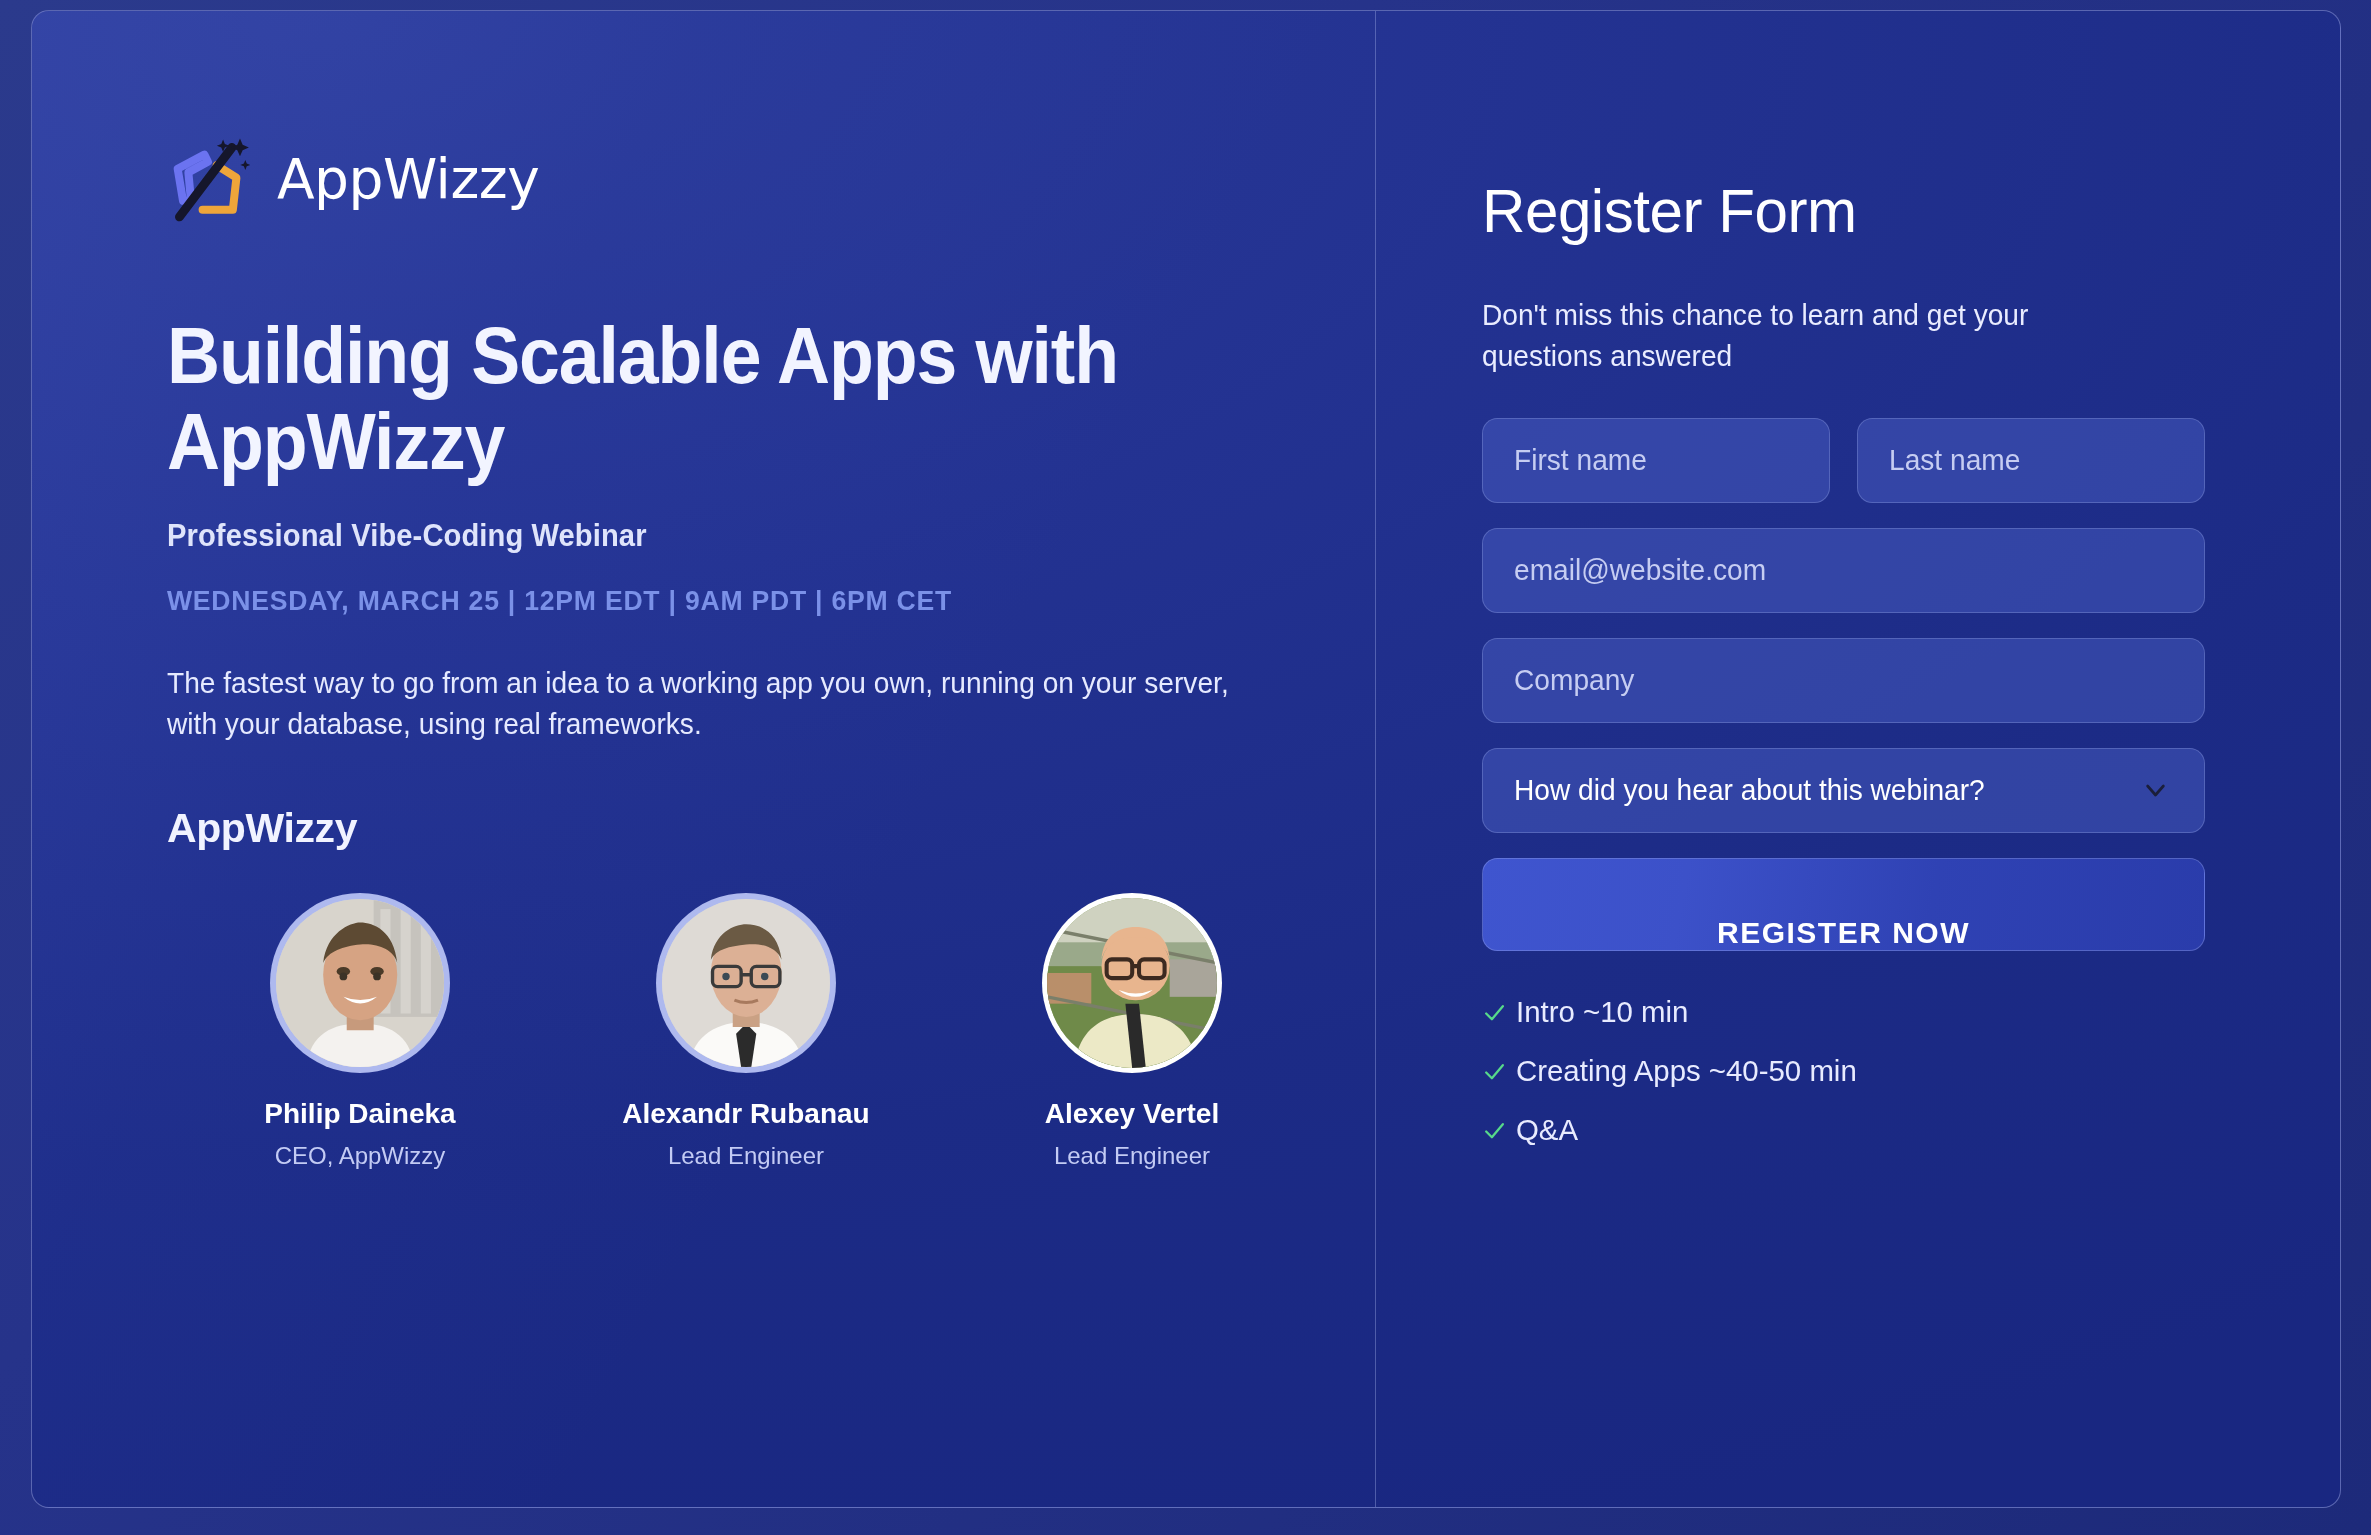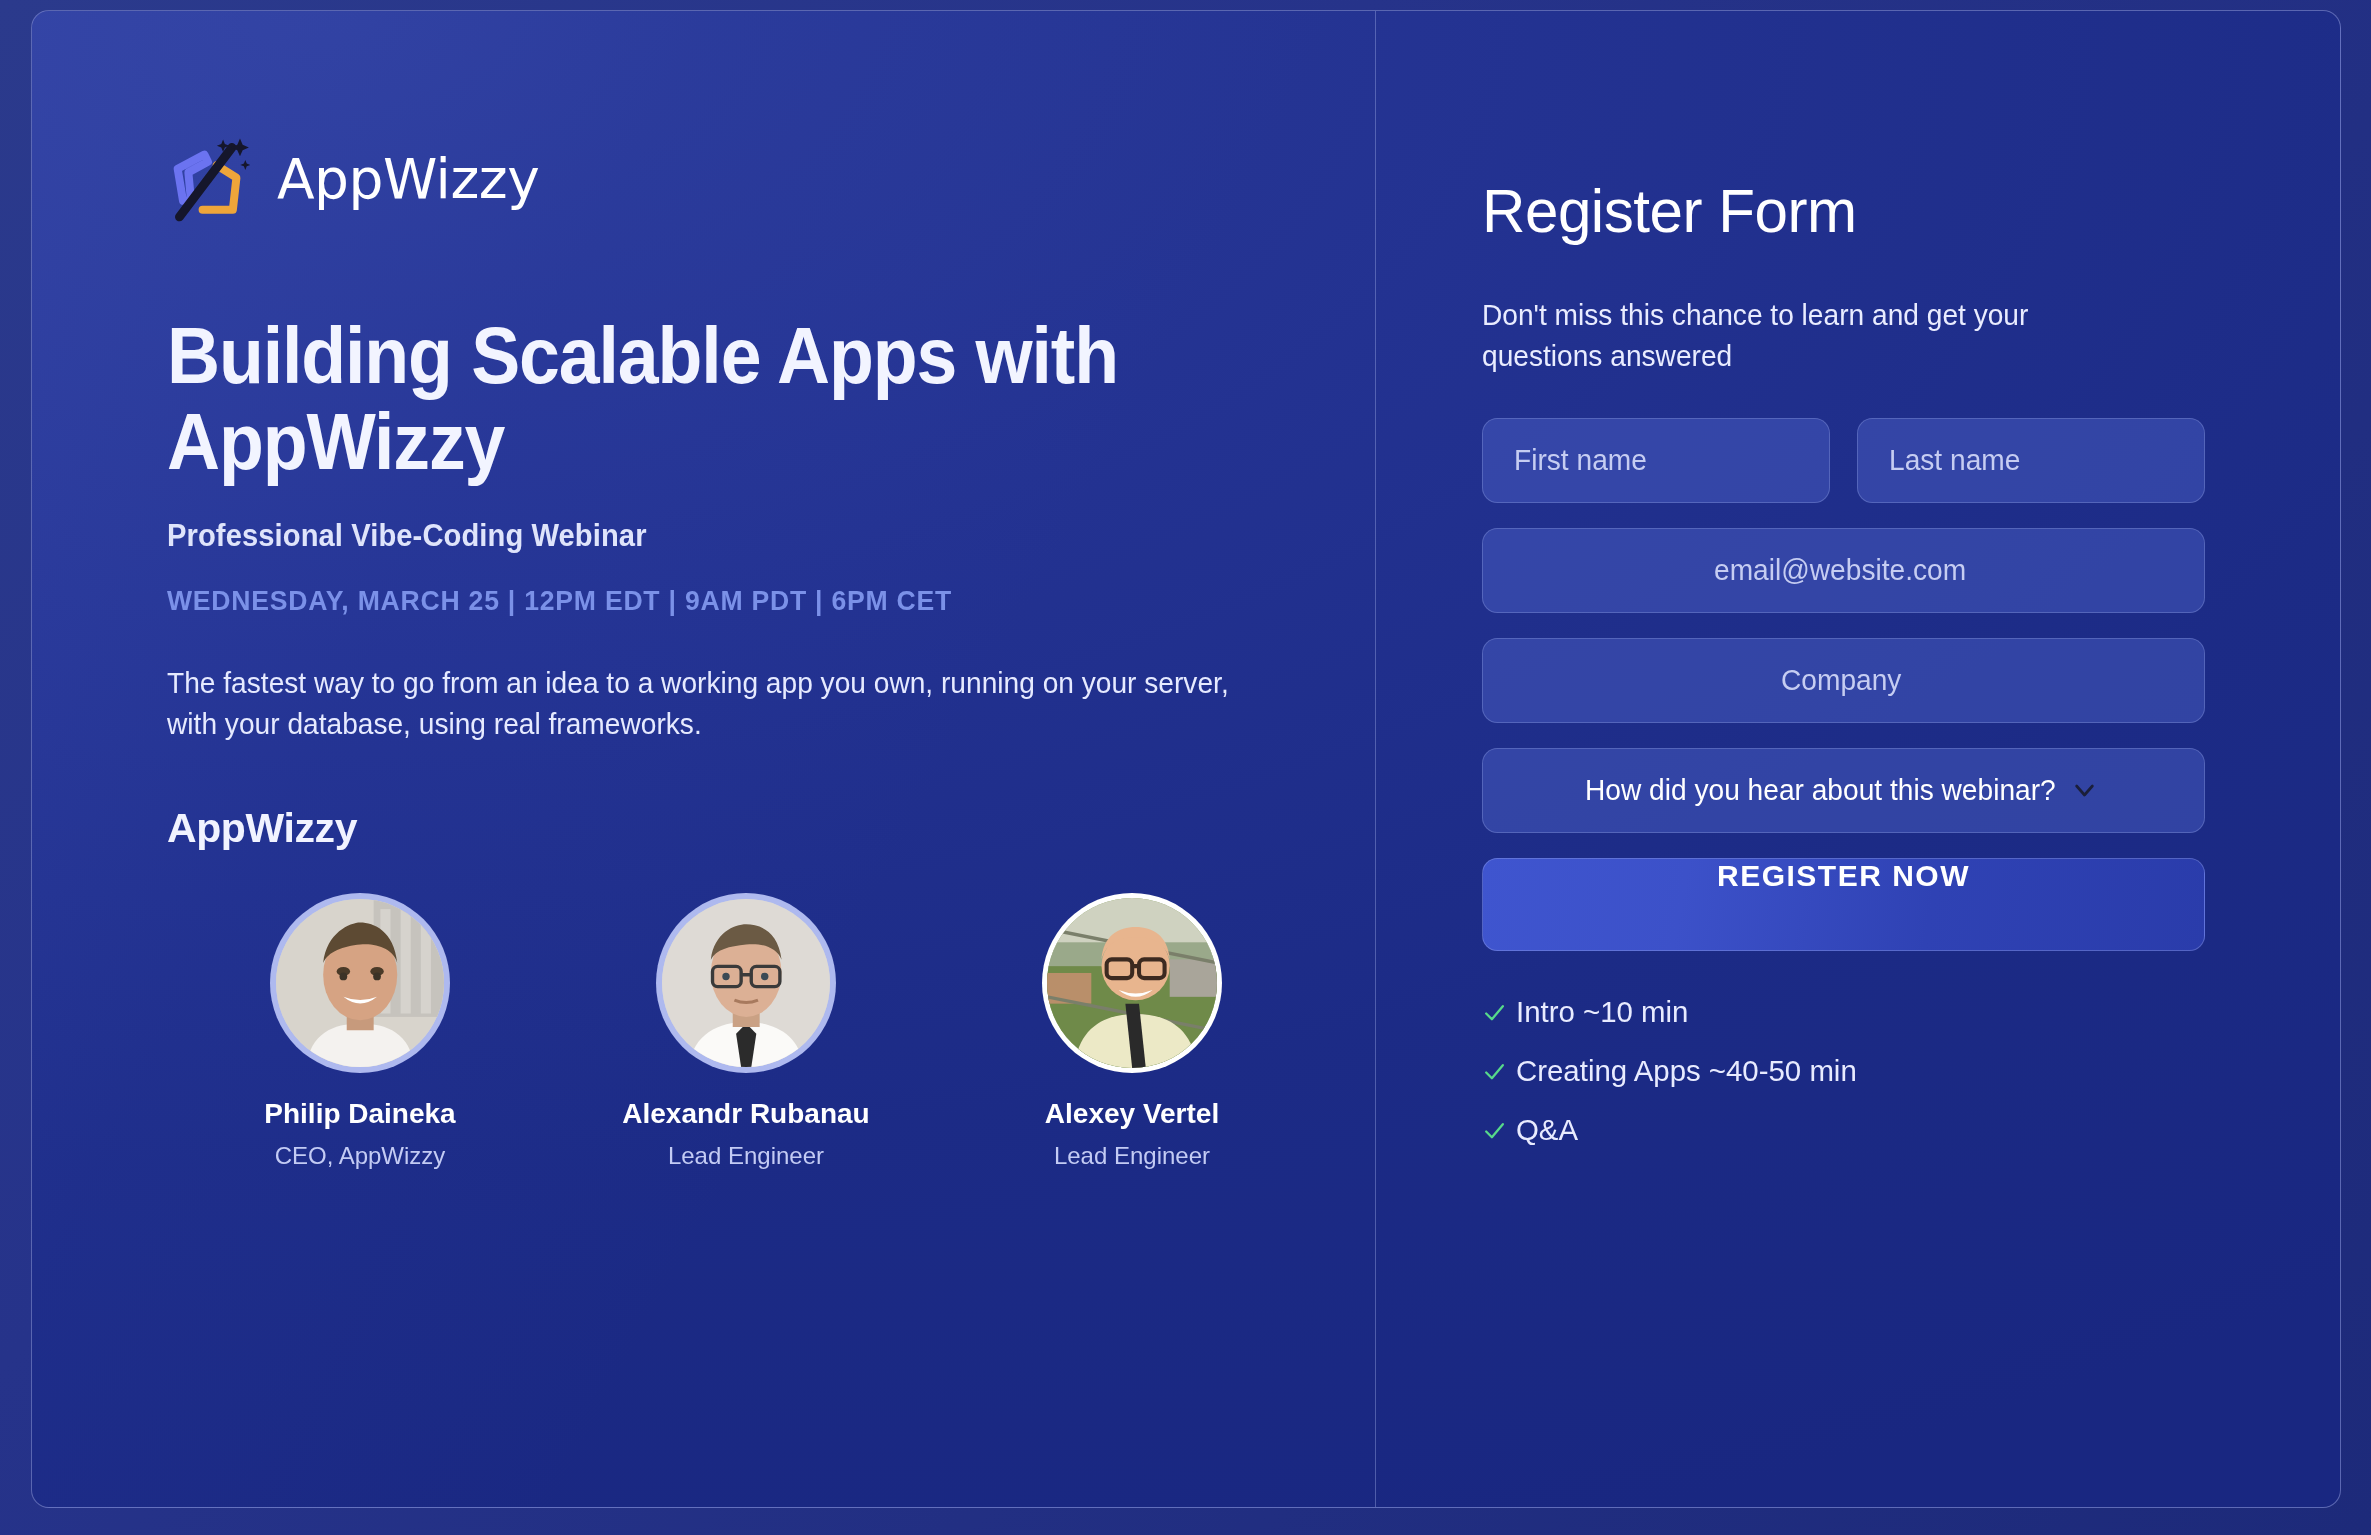--- a/index.html
+++ b/index.html
@@ -212,21 +212,21 @@
     display: flex;
     align-items: center;
     padding: 0 31px;
     color: #c6cdf2;
     font-size: 29px;
     font-family: "Liberation Sans Narrow", "Liberation Sans", sans-serif;
     margin-bottom: 25px;
     position: relative;
   }
   .field.half { flex: 1 1 0; margin-bottom: 25px; }
-  .field.full { width: 100%; justify-content: center; }
+  .field.full { width: 100%; }
   .field .ph { transform: scaleX(0.97); transform-origin: left center; }
   .select-field { justify-content: space-between; color: #ffffff; }
   .select-field .ph { color: #ffffff; }
   .chev {
     width: 27px; height: 27px;
     flex: 0 0 27px;
     margin-right: 3.9px;
   }
   #register-btn {
     margin-top: 15.4px;
@@ -234,21 +234,21 @@
     height: 93px;
     border-radius: 15.4px;
     border: 1.4px solid rgba(160,174,240,0.35);
     background: linear-gradient(100deg, #3f55cf 0%, #3c51c9 28%, #2f42b4 62%, #2a3cab 100%);
     color: #ffffff;
     font-family: "Liberation Sans Narrow", "Liberation Sans", sans-serif;
     font-weight: 700;
     font-size: 30px;
     letter-spacing: 1.5px;
     display: flex;
-    align-items: flex-start;
+    align-items: flex-end;
     justify-content: center;
     box-sizing: border-box;
     cursor: pointer;
   }
 
   
   #schedule-head {
     margin-top: 87px;
     display: flex;
     align-items: center;

